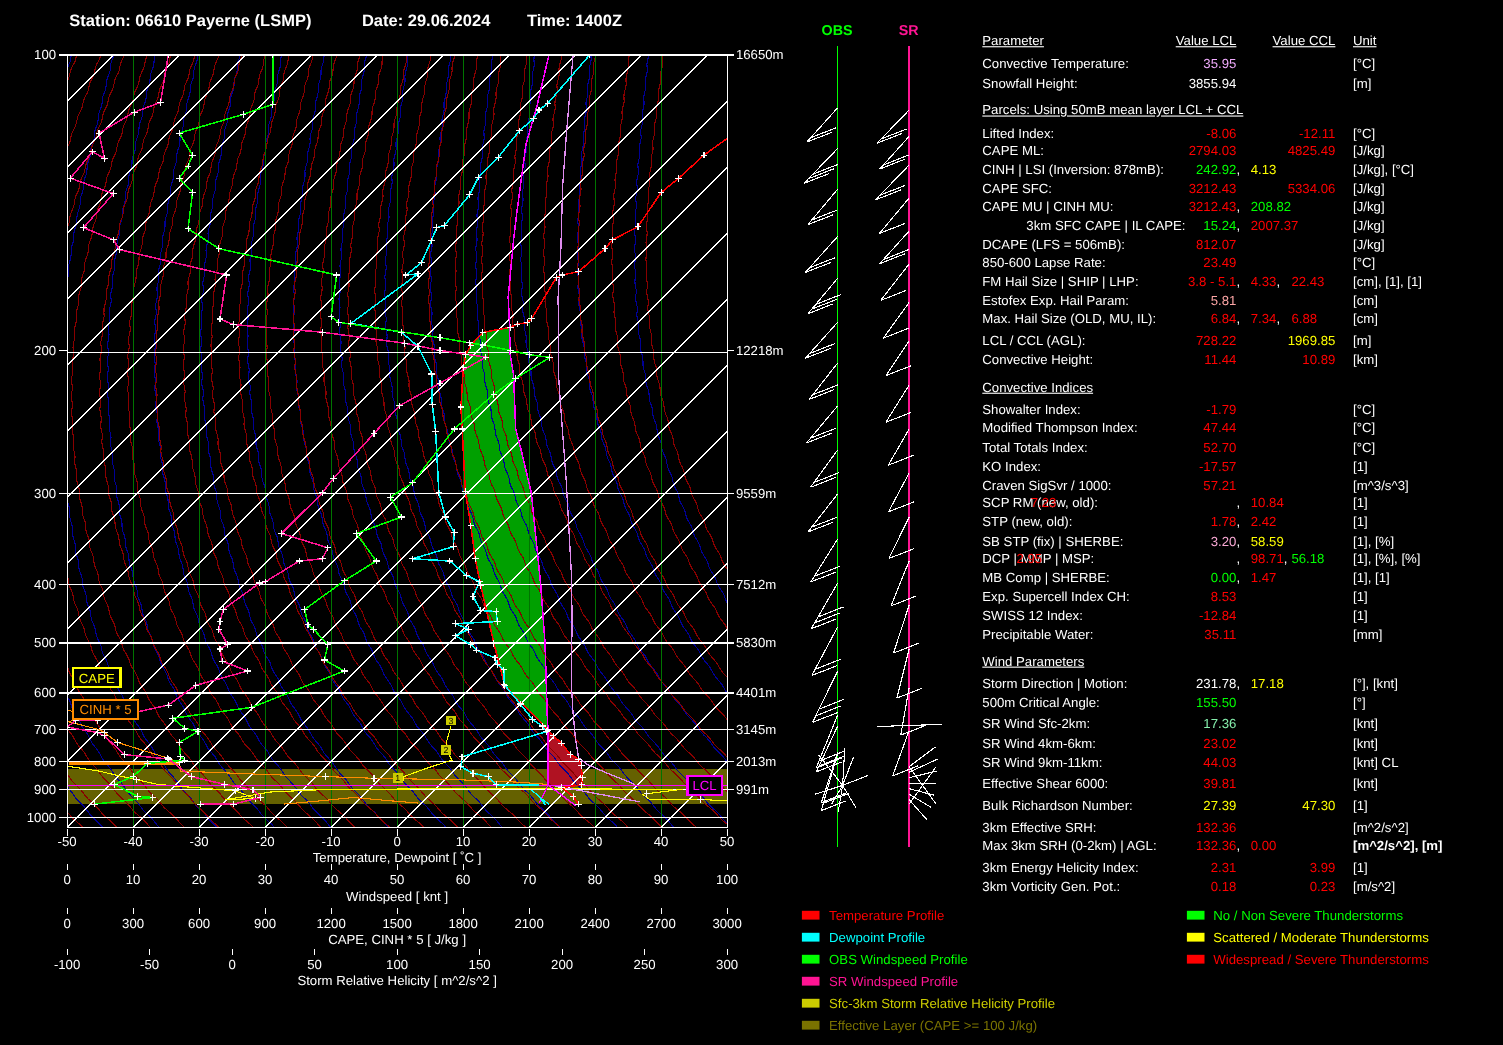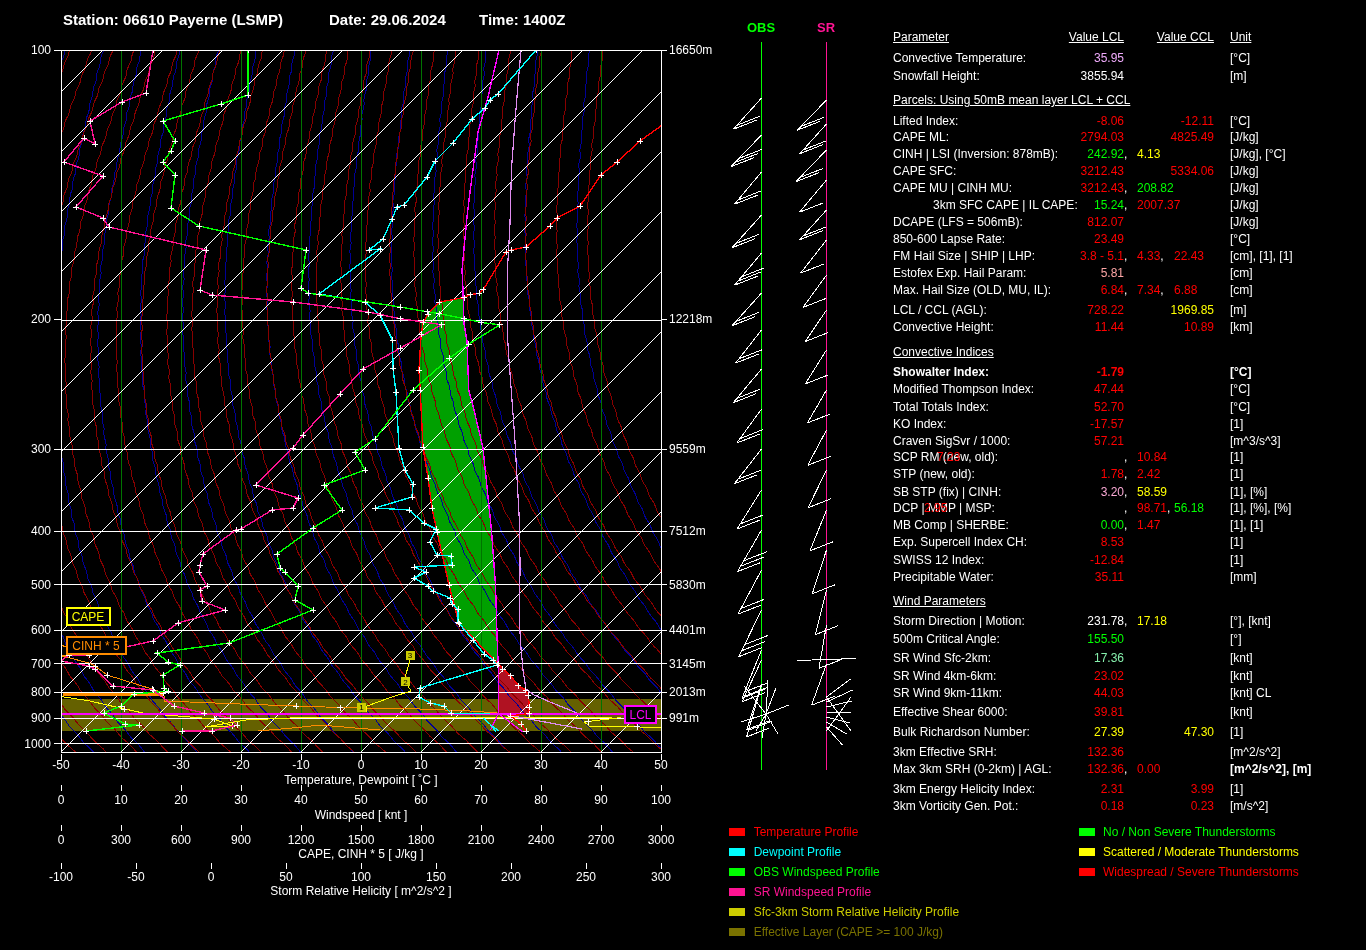--- a/index.html
+++ b/index.html
@@ -674,21 +674,21 @@
       </div>
 <div style="position:absolute;left:0;top:320.4px;width:1366px;height:16px;">
         <span style="position:absolute;left:893px;">Convective Height:</span>
         <span style="position:absolute;left:924px;width:200px;text-align:right;"><span style="color:#ff0000">11.44</span></span>
         <span style="position:absolute;left:1014px;width:200px;text-align:right;color:#ff0000">10.89</span>
         <span style="position:absolute;left:1230px;">[km]</span>
       </div>
 <div style="position:absolute;left:0;top:345.4px;width:1366px;height:16px;">
         <span style="position:absolute;left:893px;text-decoration:underline;">Convective Indices</span>
       </div>
-<div style="position:absolute;left:0;top:365.3px;width:1366px;height:16px;font-weight:bold;">
+<div style="position:absolute;left:0;top:365.3px;width:1366px;height:16px;">
         <span style="position:absolute;left:893px;">Showalter Index:</span>
         <span style="position:absolute;left:924px;width:200px;text-align:right;"><span style="color:#ff0000">-1.79</span></span>
         <span style="position:absolute;left:1230px;">[°C]</span>
       </div>
 <div style="position:absolute;left:0;top:382.4px;width:1366px;height:16px;">
         <span style="position:absolute;left:893px;">Modified Thompson Index:</span>
         <span style="position:absolute;left:924px;width:200px;text-align:right;"><span style="color:#ff0000">47.44</span></span>
         <span style="position:absolute;left:1230px;">[°C]</span>
       </div>
 <div style="position:absolute;left:0;top:399.5px;width:1366px;height:16px;">
@@ -714,21 +714,21 @@
         <span style="position:absolute;left:1230px;">[1]</span>
       </div>
 <div style="position:absolute;left:0;top:467.4px;width:1366px;height:16px;">
         <span style="position:absolute;left:893px;">STP (new, old):</span>
         <span style="position:absolute;left:924px;width:200px;text-align:right;"><span style="color:#ff0000">1.78</span></span>
         <span style="position:absolute;left:1124px;">,</span>
         <span style="position:absolute;left:1137px;color:#ff0000">2.42</span>
         <span style="position:absolute;left:1230px;">[1]</span>
       </div>
 <div style="position:absolute;left:0;top:484.5px;width:1366px;height:16px;">
-        <span style="position:absolute;left:893px;">SB STP (fix) | CINH:</span>
+        <span style="position:absolute;left:893px;">SB STP (fix) | SHERBE:</span>
         <span style="position:absolute;left:924px;width:200px;text-align:right;"><span style="color:#f9a8d4">3.20</span></span>
         <span style="position:absolute;left:1124px;">,</span>
         <span style="position:absolute;left:1137px;color:#ffff00">58.59</span>
         <span style="position:absolute;left:1230px;">[1], [%]</span>
       </div>
 <div style="position:absolute;left:0;top:501.2px;width:1366px;height:16px;">
         <span style="position:absolute;left:893px;">DCP | MMP | MSP:</span>
         <span style="position:absolute;left:924px;width:200px;text-align:left;"><span style="color:#ff0000">2.95</span></span>
         <span style="position:absolute;left:1124px;">,</span>
         <span style="position:absolute;left:1137px;color:#ff0000">98.71<span style="color:#fff">,</span></span>

